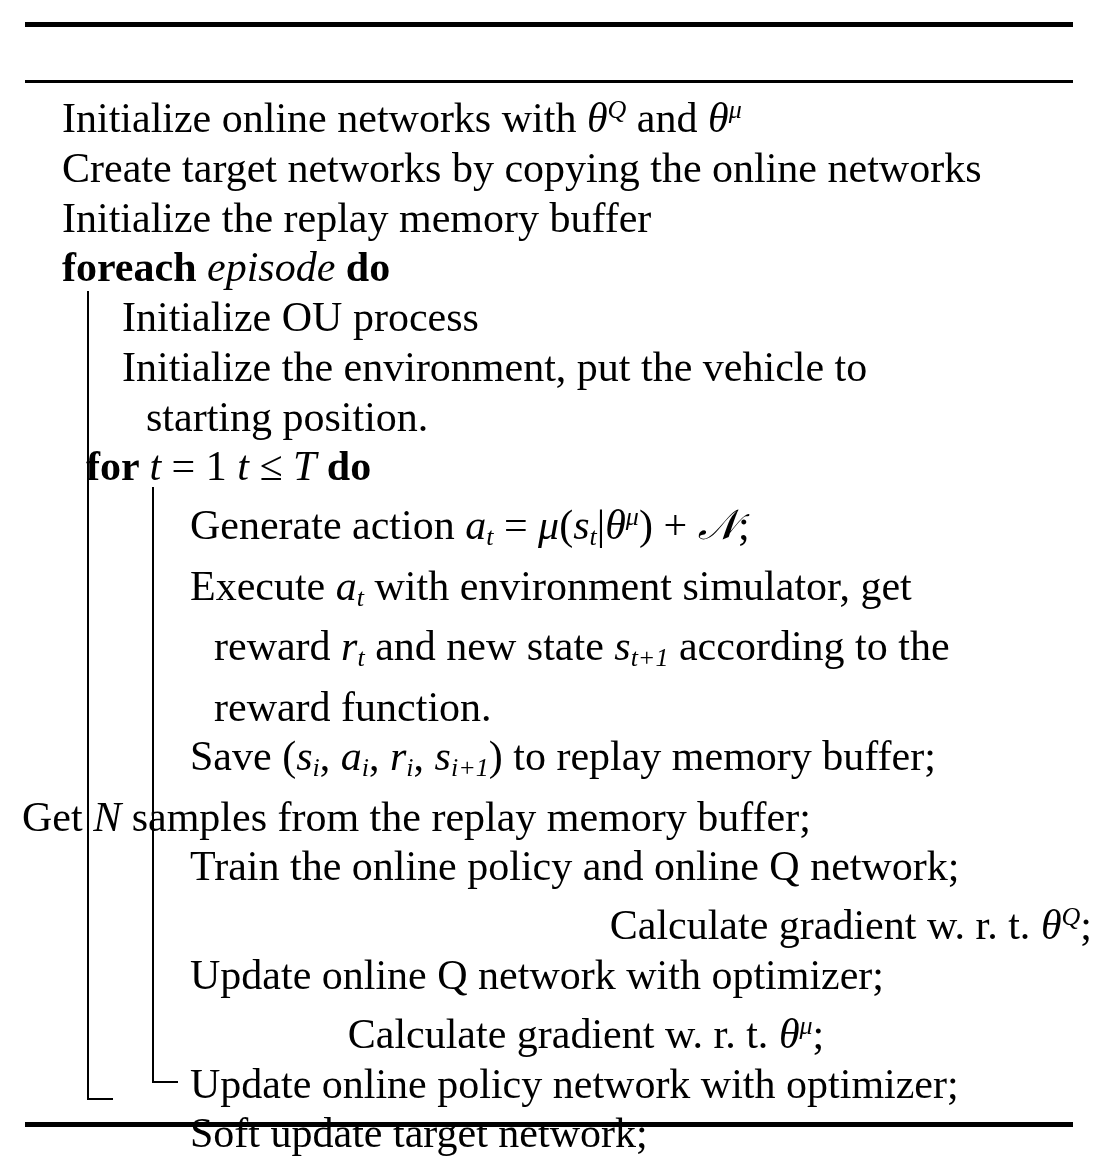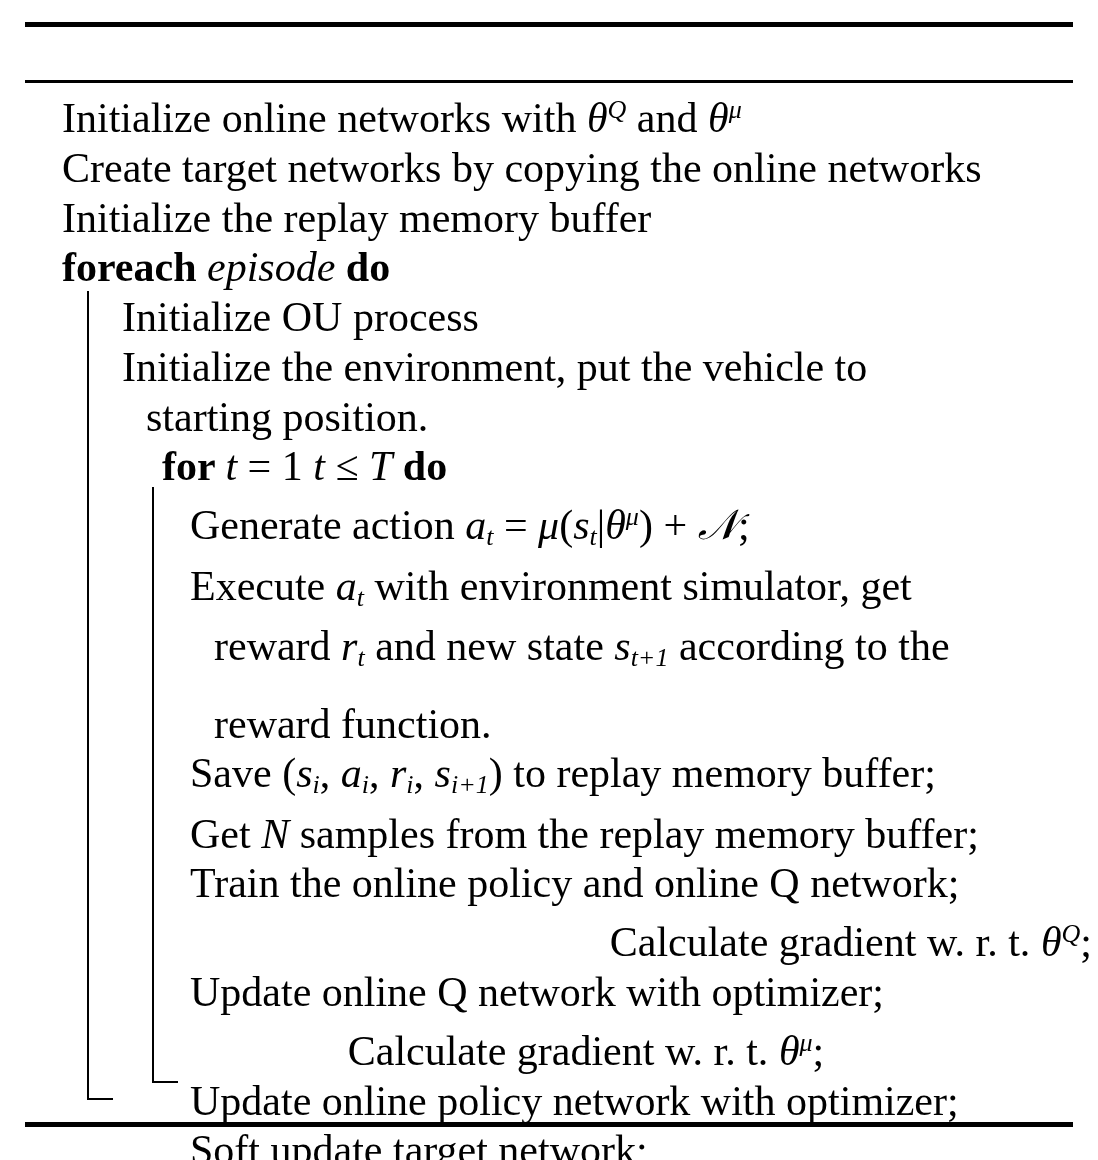--- a/index.html
+++ b/index.html
@@ -88,27 +88,27 @@
   <div class="hrule rule-mid"></div>
 
   <div class="algo-body">
       <div class="algo-line" style="padding-left: 62px;"><span class="seg-p">Initialize online networks with </span><span class="seg-m">θ</span><span class="seg-sup">Q</span><span class="seg-p"> and </span><span class="seg-m">θ</span><span class="seg-sup">μ</span></div>
       <div class="algo-line" style="padding-left: 62px;"><span class="seg-p">Create target networks by copying the online networks</span></div>
       <div class="algo-line" style="padding-left: 62px;"><span class="seg-p">Initialize the replay memory buffer</span></div>
       <div class="algo-line" style="padding-left: 62px;"><span class="seg-b">foreach </span><span class="seg-i">episode</span><span class="seg-b"> do</span></div>
       <div class="algo-line" style="padding-left: 122px;"><span class="seg-p">Initialize OU process</span></div>
       <div class="algo-line" style="padding-left: 122px;"><span class="seg-p">Initialize the environment, put the vehicle to</span></div>
       <div class="algo-line" style="padding-left: 146px;"><span class="seg-p">starting position.</span></div>
-      <div class="algo-line" style="padding-left: 114px; margin-left: 48px;"><span class="seg-b">for </span><span class="seg-m">t</span><span class="seg-p"> = 1 </span><span class="seg-m">t</span><span class="seg-p"> ≤ </span><span class="seg-m">T</span><span class="seg-b"> do</span></div>
+      <div class="algo-line" style="padding-left: 86px;"><span class="seg-b">for </span><span class="seg-m">t</span><span class="seg-p"> = 1 </span><span class="seg-m">t</span><span class="seg-p"> ≤ </span><span class="seg-m">T</span><span class="seg-b"> do</span></div>
       <div class="algo-line" style="padding-left: 190px;"><span class="seg-p">Generate action </span><span class="seg-m">a</span><span class="seg-sub">t</span><span class="seg-p"> = </span><span class="seg-m">μ</span><span class="seg-p">(</span><span class="seg-m">s</span><span class="seg-sub">t</span><span class="seg-p">|</span><span class="seg-m">θ</span><span class="seg-sup">μ</span><span class="seg-p">) + </span><span class="seg-m">𝒩</span><span class="seg-p">;</span></div>
       <div class="algo-line" style="padding-left: 190px;"><span class="seg-p">Execute </span><span class="seg-m">a</span><span class="seg-sub">t</span><span class="seg-p"> with environment simulator, get</span></div>
       <div class="algo-line" style="padding-left: 214px;"><span class="seg-p">reward </span><span class="seg-m">r</span><span class="seg-sub">t</span><span class="seg-p"> and new state </span><span class="seg-m">s</span><span class="seg-sub">t+1</span><span class="seg-p"> according to the</span></div>
-      <div class="algo-line" style="padding-left: 214px; margin-top: 17px;"><span class="seg-p">reward function.</span></div>
+      <div class="algo-line" style="padding-left: 214px;"><span class="seg-p">reward function.</span></div>
       <div class="algo-line" style="padding-left: 190px;"><span class="seg-p">Save (</span><span class="seg-m">s</span><span class="seg-sub">i</span><span class="seg-p">, </span><span class="seg-m">a</span><span class="seg-sub">i</span><span class="seg-p">, </span><span class="seg-m">r</span><span class="seg-sub">i</span><span class="seg-p">, </span><span class="seg-m">s</span><span class="seg-sub">i+1</span><span class="seg-p">) to replay memory buffer;</span></div>
-      <div class="algo-line" style="padding-left: 190px;"><span class="seg-p">Get </span><span class="seg-m">N</span><span class="seg-p"> samples from the replay memory buffer;</span></div>
+      <div class="algo-line" style=" margin-left: 22px;"><span class="seg-p">Get </span><span class="seg-m">N</span><span class="seg-p"> samples from the replay memory buffer;</span></div>
       <div class="algo-line" style="padding-left: 190px;"><span class="seg-p">Train the online policy and online Q network;</span></div>
       <div class="algo-line" style="padding-left: 190px; text-align: right;"><span class="seg-p">Calculate gradient w. r. t. </span><span class="seg-m">θ</span><span class="seg-sup">Q</span><span class="seg-p">;</span></div>
       <div class="algo-line" style="padding-left: 190px;"><span class="seg-p">Update online Q network with optimizer;</span></div>
       <div class="algo-line" style="padding-left: 80px; text-align: center;"><span class="seg-p">Calculate gradient w. r. t. </span><span class="seg-m">θ</span><span class="seg-sup">μ</span><span class="seg-p">;</span></div>
       <div class="algo-line" style="padding-left: 190px;"><span class="seg-p">Update online policy network with optimizer;</span></div>
       <div class="algo-line" style="padding-left: 190px;"><span class="seg-p">Soft update target network;</span></div>
     </div>
 
   <div class="scope-rule scope-foreach"></div>
   <div class="scope-rule scope-for"></div>

